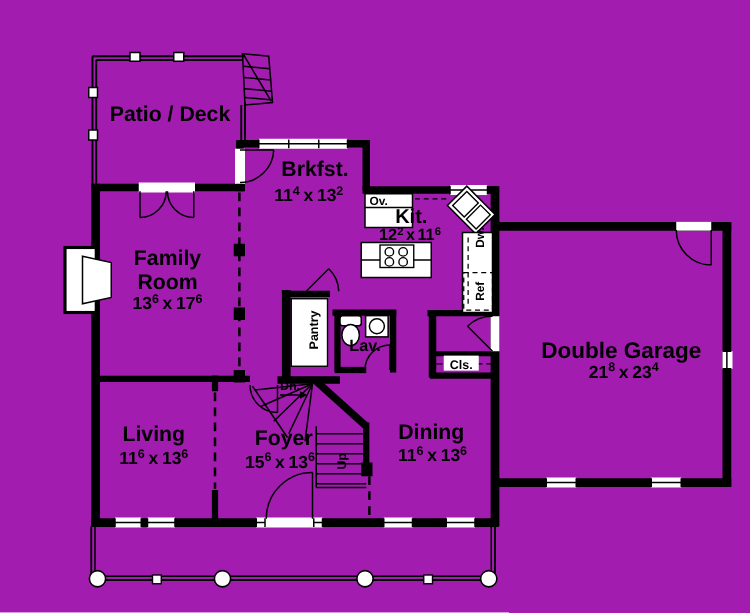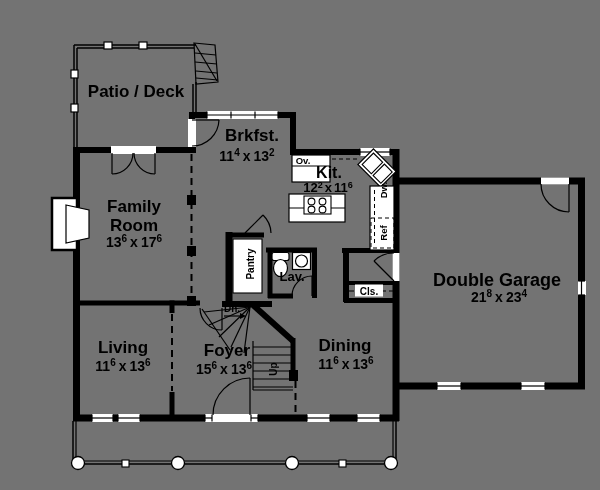--- a/index.html
+++ b/index.html
@@ -1,16 +1,16 @@
 <!DOCTYPE html>
 <html><head>
 <meta charset="utf-8">
 <style>
   html,body{margin:0;padding:0;background:#ffffff;}
-  .plan-wrap{width:600px;height:490px;background:#737373;position:relative;overflow:hidden;}
+  .plan-wrap{width:600px;height:490px;background:#a21caf;position:relative;overflow:hidden;}
   svg{display:block;}
   text{font-family:"Liberation Sans","DejaVu Sans",sans-serif;font-weight:bold;fill:#000;}
   .room-name{font-size:17px;}
   .room-name-lg{font-size:18px;}
   .room-name-sm{font-size:16px;}
   .dim{font-size:14px;}
   .dim-sm{font-size:13px;}
   .sup{font-size:10px;}
   .sup-sm{font-size:9px;}
   .tiny{font-size:10px;}

